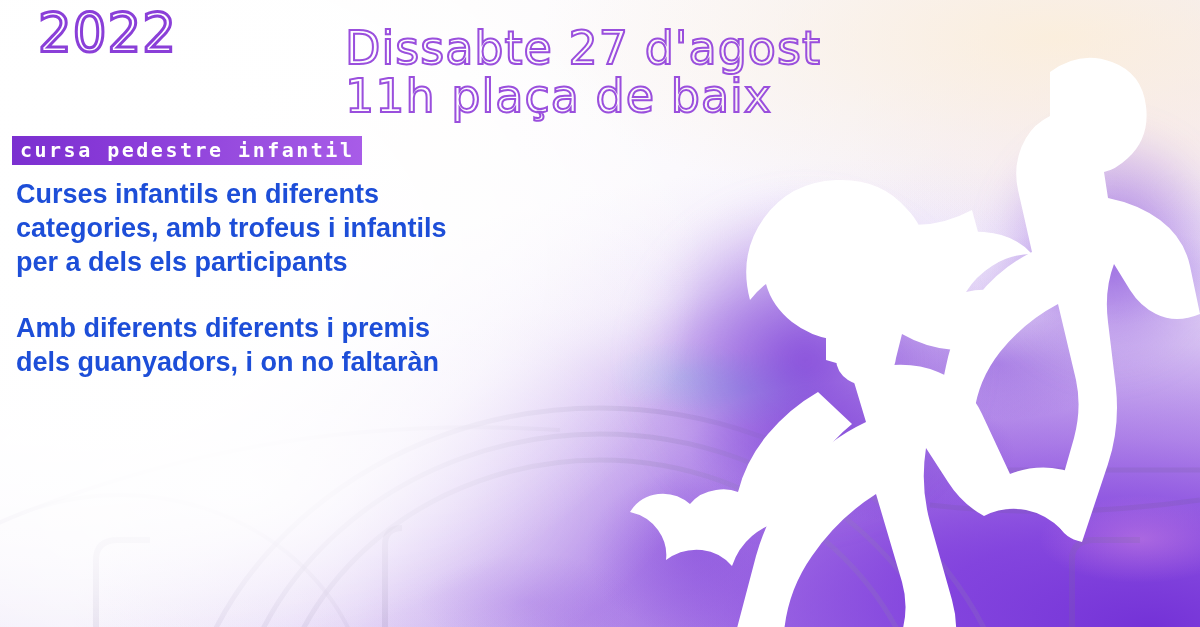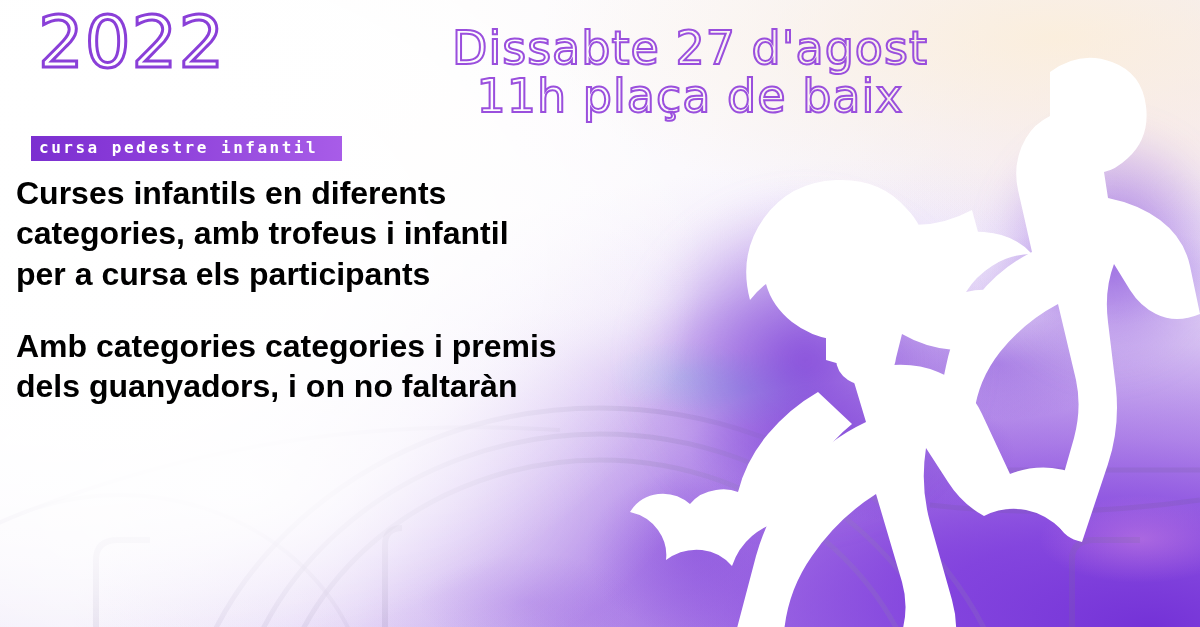--- a/index.html
+++ b/index.html
@@ -82,34 +82,34 @@
     left: 380px; top: 90px; width: 300px; height: 320px;
     background: radial-gradient(50% 50% at 50% 50%, rgba(112,44,212,0.62) 0%, rgba(140,82,222,0.32) 46%, rgba(255,255,255,0) 80%);
     filter: blur(16px);
   }
 
   
   .year {
     position: absolute;
     left: 38px;
     top: 6px;
-    font-size: 72px;
+    font-size: 53px;
     line-height: 1;
     font-weight: 400;
     letter-spacing: 1px;
     color: transparent;
     -webkit-text-stroke: 3px #8a3fd8;
     font-family: "DejaVu Sans", sans-serif;
   }
   .headline {
     position: absolute;
     left: 345px;
     top: 24px;
     width: 690px;
-    text-align: center;
+    text-align: left;
   }
   .headline-line {
     display: block;
     font-size: 46px;
     line-height: 1.05;
     font-weight: 400;
     letter-spacing: 1px;
     color: transparent;
     -webkit-text-stroke: 2px #9a4fdd;
     font-family: "DejaVu Sans", sans-serif;
@@ -120,38 +120,38 @@
   .content {
     position: absolute;
     left: 0;
     top: 136px;
     width: 640px;
   }
   .section { margin-bottom: 18px; }
 
   .tag {
     display: inline-block;
-    margin-left: 31px;
-    padding: 4px 24px 5px 8px;
+    margin-left: 12px;
+    padding: 4px 8px 5px 8px;
     color: #ffffff;
-    font-size: 16px;
+    font-size: 20px;
     font-weight: 700;
     letter-spacing: 2.5px;
     line-height: 1;
     font-family: "DejaVu Sans Mono", monospace;
     white-space: nowrap;
     background: linear-gradient(90deg, #7b2fd0 0%, #8b3cd9 35%, #9a4fe0 70%, #a85ce8 100%);
     text-transform: lowercase;
   }
   .body-text {
     margin: 12px 0 0 16px;
-    font-size: 32px;
+    font-size: 27px;
     line-height: 1.26;
     font-weight: 700;
-    color: #000000;
+    color: #1d4ed8;
     font-family: "Liberation Sans", sans-serif;
     max-width: 600px;
   }
   .body-text span { display: block; white-space: nowrap; }
   .section-2 { margin-top: 32px; }
 </style>
 </head>
 <body>
 
 <div id="poster">
@@ -261,26 +261,26 @@
     <span class="headline-line">Dissabte 27 d'agost</span>
     <span class="headline-line">11h plaça de baix</span>
   </div>
 
   <div class="content">
 
     <div class="section section-1">
       <div class="tag">cursa pedestre infantil</div>
       <div class="body-text">
         <span>Curses infantils en diferents</span>
-        <span>categories, amb trofeus i infantil</span>
-        <span>per a cursa els participants</span>
+        <span>categories, amb trofeus i infantils</span>
+        <span>per a dels els participants</span>
       </div>
     </div>
 
     <div class="section section-2">
       <div class="body-text">
-        <span>Amb categories categories i premis</span>
+        <span>Amb diferents diferents i premis</span>
         <span>dels guanyadors, i on no faltaràn</span>
       </div>
     </div>
 
   </div>
 </div>
 
 </body></html>

